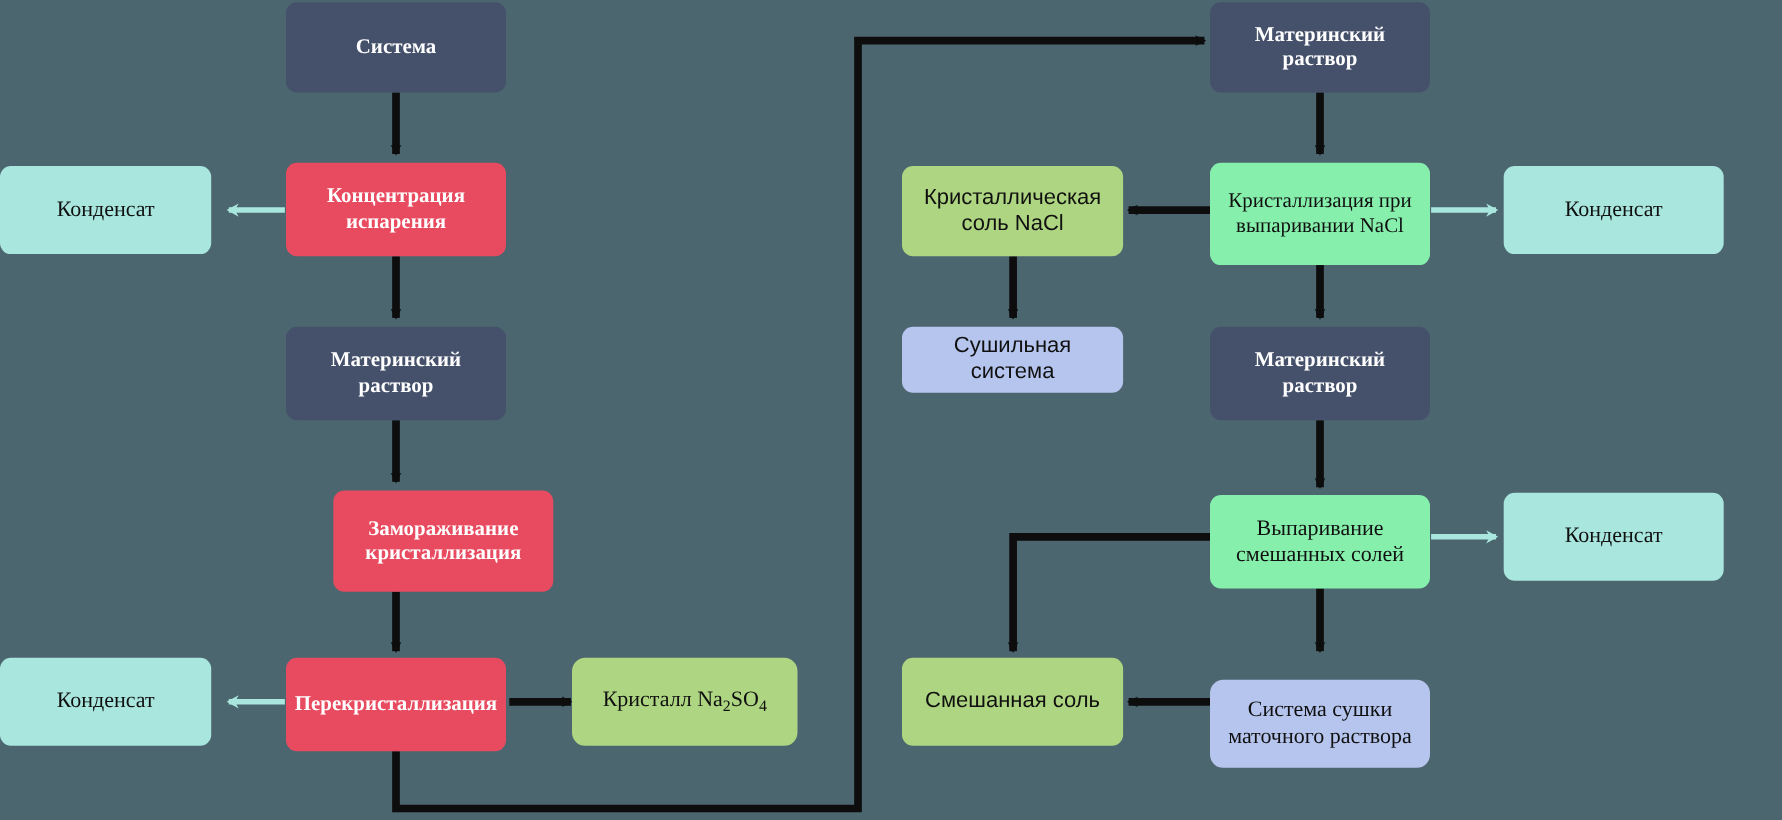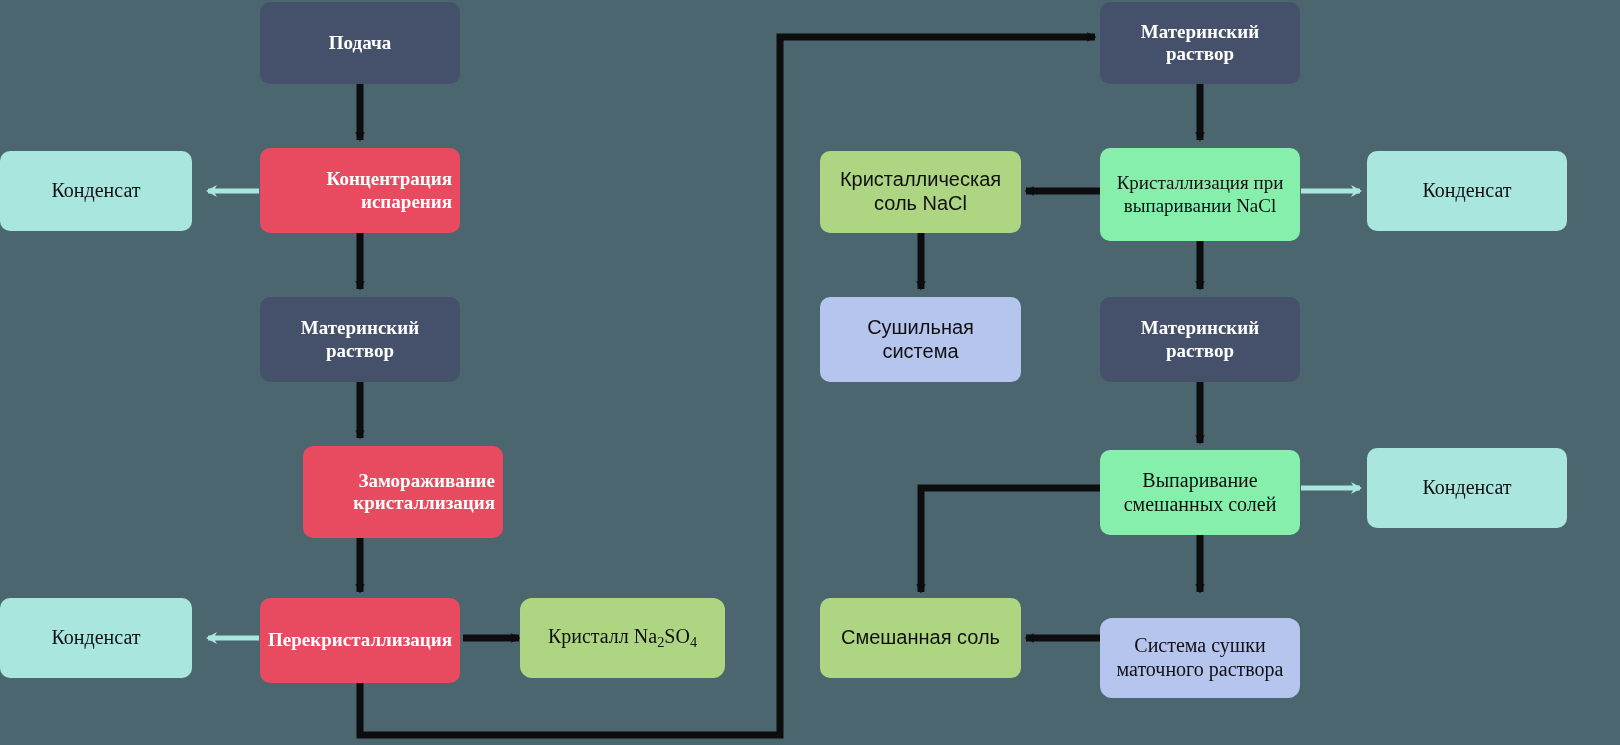--- a/index.html
+++ b/index.html
@@ -17,21 +17,21 @@
     display:flex;align-items:center;justify-content:center;
     text-align:center;
     box-sizing:border-box;
     padding:4px 8px;
     line-height:1.18;
     z-index:3;
   }
   .node .txt{display:block;width:100%;}
   
   .navy{background:#45516b;color:#ffffff;font-weight:bold;font-size:19px;}
-  .red{background:#e84a5f;color:#ffffff;font-weight:bold;font-size:19px;text-align:right;}
+  .red{background:#e84a5f;color:#ffffff;font-weight:bold;font-size:19px;}
   .cyan{background:#a8e6de;color:#101010;font-size:20px;}
   .green{background:#aed581;color:#101010;font-size:20px;font-family:"Liberation Sans", sans-serif;}
   .blue{background:#b6c5ee;color:#101010;font-size:20px;font-family:"Liberation Sans", sans-serif;}
   .peach{background:#86efac;color:#101010;font-size:20px;}
   .serif-plain{font-family:"Liberation Serif", serif;border-radius:12px;}
   sub{font-size:0.72em;vertical-align:-0.28em;}
 </style>
 </head>
 <body>
 
@@ -66,21 +66,21 @@
 
     <g stroke="#a8e6de" stroke-width="5" fill="none" marker-end="url(#arrowCyan)">
       <path d="M259,191 L208,191"></path>
       <path d="M259,638 L208,638"></path>
       <path d="M1301,191 L1360,191"></path>
       <path d="M1301,488 L1360,488"></path>
     </g>
   </svg>
 
   <div class="node navy" style="left:260px;top:2px;width:200px;height:82px;">
-    <span class="txt">Подача</span>
+    <span class="txt">Система</span>
   </div>
 
   <div class="node red" style="left:260px;top:148px;width:200px;height:85px;">
     <span class="txt">Концентрация испарения</span>
   </div>
 
   <div class="node cyan" style="left:0px;top:151px;width:192px;height:80px;">
     <span class="txt">Конденсат</span>
   </div>
 
@@ -113,21 +113,21 @@
   </div>
 
   <div class="node cyan" style="left:1367px;top:151px;width:200px;height:80px;">
     <span class="txt">Конденсат</span>
   </div>
 
   <div class="node green" style="left:820px;top:151px;width:201px;height:82px;">
     <span class="txt">Кристаллическая соль NaCl</span>
   </div>
 
-  <div class="node blue" style="left:820px;top:297px;width:201px;height:85px;">
+  <div class="node blue" style="left:820px;top:297px;width:201px;height:60px;">
     <span class="txt">Сушильная система</span>
   </div>
 
   <div class="node navy" style="left:1100px;top:297px;width:200px;height:85px;">
     <span class="txt">Материнский раствор</span>
   </div>
 
   <div class="node peach" style="left:1100px;top:450px;width:200px;height:85px;">
     <span class="txt">Выпаривание смешанных солей</span>
   </div>

